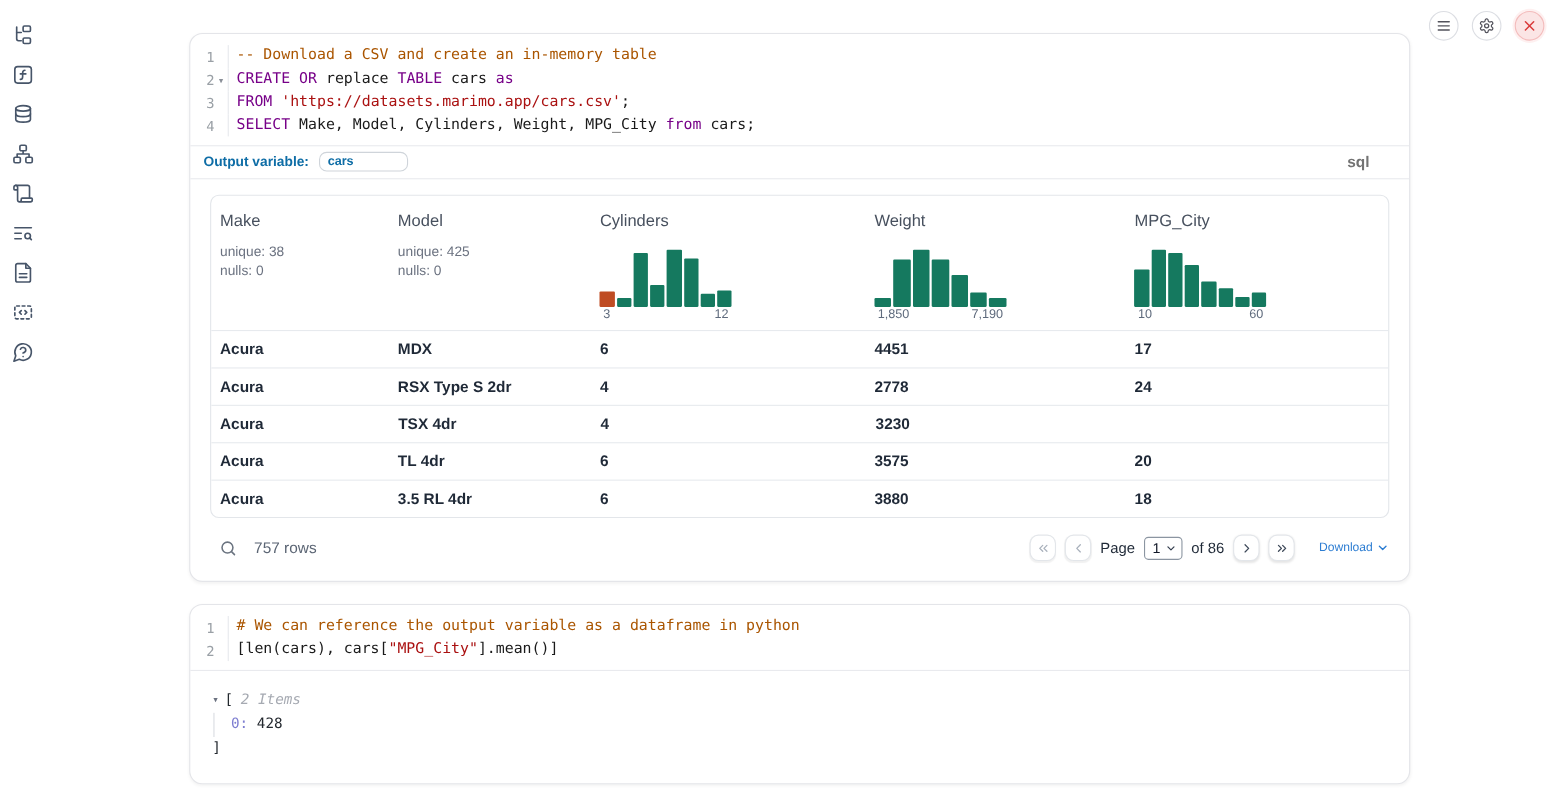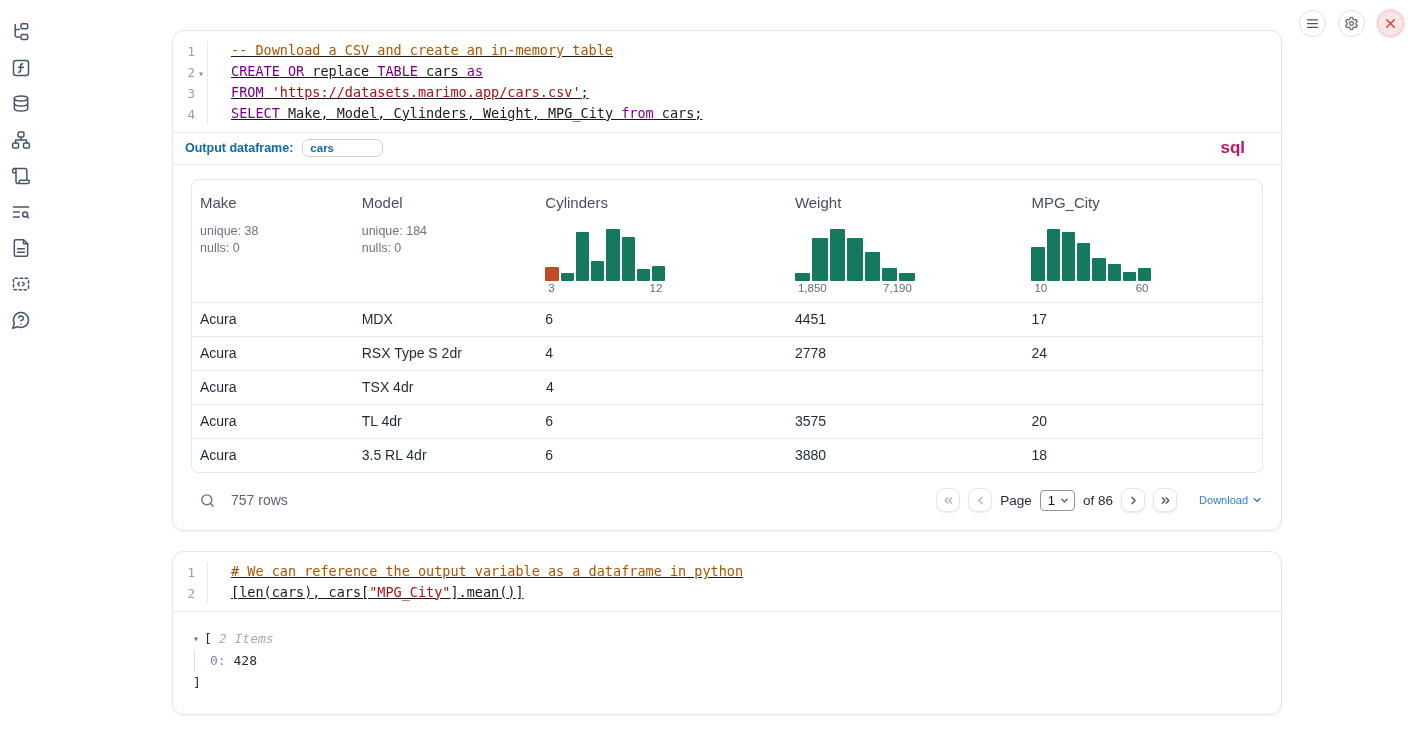--- a/index.html
+++ b/index.html
@@ -27,52 +27,52 @@
   .main { position:absolute; left:172px; top:30px; width:1110px; }
   .cell { background:#fff; border:1px solid #e4e5e9; border-radius:12px;
     box-shadow:0 1px 3px rgba(0,0,0,.05); margin-bottom:20px; }
 
   
   .editor { padding:10px 0 8px 0; }
   .code-line { display:flex; line-height:19.5px; font-family:"DejaVu Sans Mono", monospace;
     font-size:13.5px; }
   .ln { width:22px; text-align:right; color:#9aa0a6; font-size:12.5px; flex:0 0 auto; padding-top:1px; }
   .fold { width:12px; flex:0 0 auto; color:#8a8f98; font-size:10px; text-align:center; padding-top:2px; }
-  .code { border-left:1px solid #e7e9ed; padding-left:23px; white-space:pre; color:#1a1a1a;text-decoration:underline; }
+  .code { border-left:1px solid #e7e9ed; padding-left:7px; white-space:pre; color:#1a1a1a; }
   .tok-kw  { color:#770088; }
   .tok-str { color:#aa1111; }
   .tok-com { color:#aa5500; }
   .tok-plain { color:#1a1a1a; }
 
   .cell-divider { height:1px; background:#e9eaee; }
 
   
   .outvar-row { display:flex; align-items:center; padding:5px 12px 6px 12px; }
   .outvar-label { font-size:12.5px; font-weight:bold; color:#0e6da6; }
   .outvar-input { margin-left:9px; width:81px; height:18px; border:1px solid #cfd4da;
     border-radius:7px; font-size:11.5px; font-weight:bold; color:#0e6da6; padding:0 7px;
     font-family:"Liberation Sans", sans-serif; outline:none; }
-  .lang-badge { margin-left:auto; margin-right:24px; font-size:17px; font-weight:bold; color:#be185d; }
+  .lang-badge { margin-left:auto; margin-right:24px; font-size:14px; font-weight:bold; color:#737373; }
 
   
   .table-output { padding:14px 18px 0 18px; }
   .data-table { border:1px solid #e3e6ea; border-radius:8px; overflow:hidden; }
   .t-head { display:flex; }
   .th { padding:14px 8px 8px 8px; display:flex; flex-direction:column; height:122px; }
   .col-name { font-size:15px; color:#47505e; }
   .col-stat { font-size:12.5px; color:#6b7280; line-height:17px; }
   .th .stats { margin-top:12px; }
   .hist { width:120px; margin-top:auto; }
   .hist-bars { display:flex; align-items:flex-end; gap:2px; height:52px; }
   .hist-bar { flex:1 1 0; border-radius:1px; }
   .hist-axis { display:flex; justify-content:space-between; padding:1px 3px 0 3px;
     font-size:11.5px; color:#5f6b7d; }
   .t-row { display:flex; border-top:1px solid #e7eaee; }
   .td { padding:0 8px; font-size:14px; color:#1f2937; height:33px; line-height:33px;
-    overflow:hidden; white-space:nowrap; }
+    overflow:hidden; white-space:nowrap;font-weight:bold; }
   .c0 { width:162px; } .c1 { width:184px; } .c2 { width:250px; } .c3 { width:237px; } .c4 { width:239px; }
 
   
   .t-footer { display:flex; align-items:center; padding:15px 0 18px 0; }
   .search-btn { background:none; border:none; color:#6b7480; display:flex; cursor:pointer; padding:0 0 0 8px; }
   .search-btn svg { width:17px; height:17px; }
   .rowcount { margin-left:15px; font-size:14px; color:#5b6574; }
   .pager { margin-left:auto; display:flex; align-items:center; gap:8px; }
   .pg-btn { width:24px; height:24px; border-radius:8px; background:#fff; border:1px solid #e3e6ea;
     box-shadow:0 1px 2px rgba(0,0,0,.1); display:flex; align-items:center; justify-content:center;
@@ -211,40 +211,40 @@
             <span class="code"><span class="tok-kw">FROM</span><span class="tok-plain"> </span><span class="tok-str">'https://datasets.marimo.app/cars.csv'</span><span class="tok-plain">;</span></span>
           </div>
           <div class="code-line">
             <span class="ln">4</span>
             <span class="fold"></span>
             <span class="code"><span class="tok-kw">SELECT</span><span class="tok-plain"> Make, Model, Cylinders, Weight, MPG_City </span><span class="tok-kw">from</span><span class="tok-plain"> cars;</span></span>
           </div>
         </div>
       <div class="cell-divider"></div>
       <div class="outvar-row">
-        <span class="outvar-label">Output dataframe:</span>
+        <span class="outvar-label">Output variable:</span>
         <input class="outvar-input" value="cars" style="">
         <span class="lang-badge">sql</span>
       </div>
       <div class="cell-divider"></div>
 
       <div class="table-output">
         <div class="data-table">
           <div class="t-head" id="table-head">
               <div class="th c0">
                 <div class="col-name">Make</div>
                 <div class="stats">
                   <div class="col-stat">unique: 38</div>
                   <div class="col-stat">nulls: 0</div>
                 </div>
               </div>
               <div class="th c1">
                 <div class="col-name">Model</div>
                 <div class="stats">
-                  <div class="col-stat">unique: 184</div>
+                  <div class="col-stat">unique: 425</div>
                   <div class="col-stat">nulls: 0</div>
                 </div>
               </div>
               <div class="th c2">
                 <div class="col-name">Cylinders</div>
                 <div class="hist">
                   <div class="hist-bars">
                     <div class="hist-bar" style="height: 14px; background: rgb(191, 76, 35);"></div>
                     <div class="hist-bar" style="height: 8px; background: rgb(21, 121, 95);"></div>
                     <div class="hist-bar" style="height: 49px; background: rgb(21, 121, 95);"></div>
@@ -310,20 +310,21 @@
                 <div class="td c0">Acura</div>
                 <div class="td c1">RSX Type S 2dr</div>
                 <div class="td c2">4</div>
                 <div class="td c3">2778</div>
                 <div class="td c4">24</div>
               </div>
               <div class="t-row">
                 <div class="td c0">Acura</div>
                 <div class="td c1">TSX 4dr</div>
                 <div class="td c2">4</div>
+                <div class="td c3">3230</div>
               </div>
               <div class="t-row">
                 <div class="td c0">Acura</div>
                 <div class="td c1">TL 4dr</div>
                 <div class="td c2">6</div>
                 <div class="td c3">3575</div>
                 <div class="td c4">20</div>
               </div>
               <div class="t-row">
                 <div class="td c0">Acura</div>

